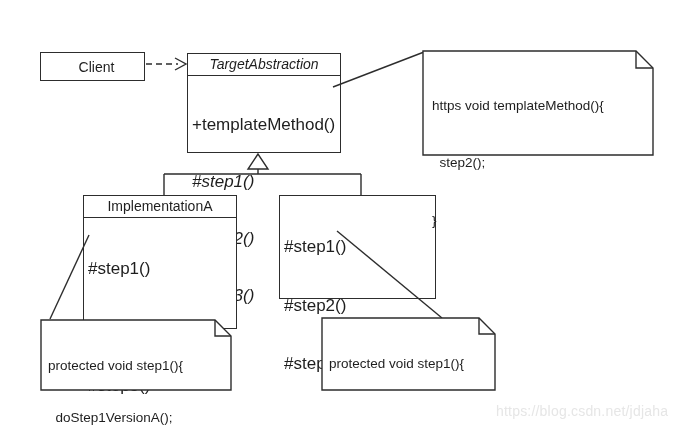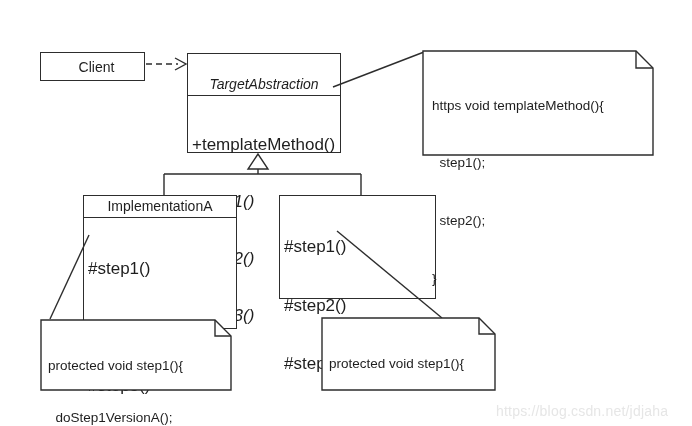--- a/index.html
+++ b/index.html
@@ -31,21 +31,21 @@
     padding-left: 8px;
   }
   .cls-header {
     box-sizing: border-box;
     height: 22px;
     line-height: 20px;
     text-align: center;
     border-bottom: 1.4px solid var(--line);
     font-size: 14px;
   }
-  .cls-header.italic { font-style: italic; margin-top: 20px; }
+  .cls-header.italic { font-style: italic; }
   .cls-body {
     padding: 1px 3px 0 4px;
     font-size: 17px;
     line-height: 19px;
     white-space: pre;
   }
   .m.italic { font-style: italic; }
   .abstraction-box { left: 187px; top: 53px; width: 154px; height: 100px; }
   .impl-a-box     { left: 83px;  top: 195px; width: 154px; height: 134px; }
   .impl-b-box     { left: 279px; top: 195px; width: 157px; height: 104px; }
@@ -135,21 +135,20 @@
       <path d="M215 320 V336 H231"></path>
     </g>
     <g>
       <path d="M322 318 H479 L495 334 V390 H322 Z" fill="var(--background)"></path>
       <path d="M479 318 V334 H495"></path>
     </g>
   </svg>
 
   <div class="note-text note-tm">
     <div>https void templateMethod(){</div>
-    <div>  step1();</div>
     <div>  step2();</div>
     <div>}</div>
   </div>
 
   <div class="note-text note-a">
     <div>protected void step1(){</div>
     <div>  doStep1VersionA();</div>
     
     
   </div>

